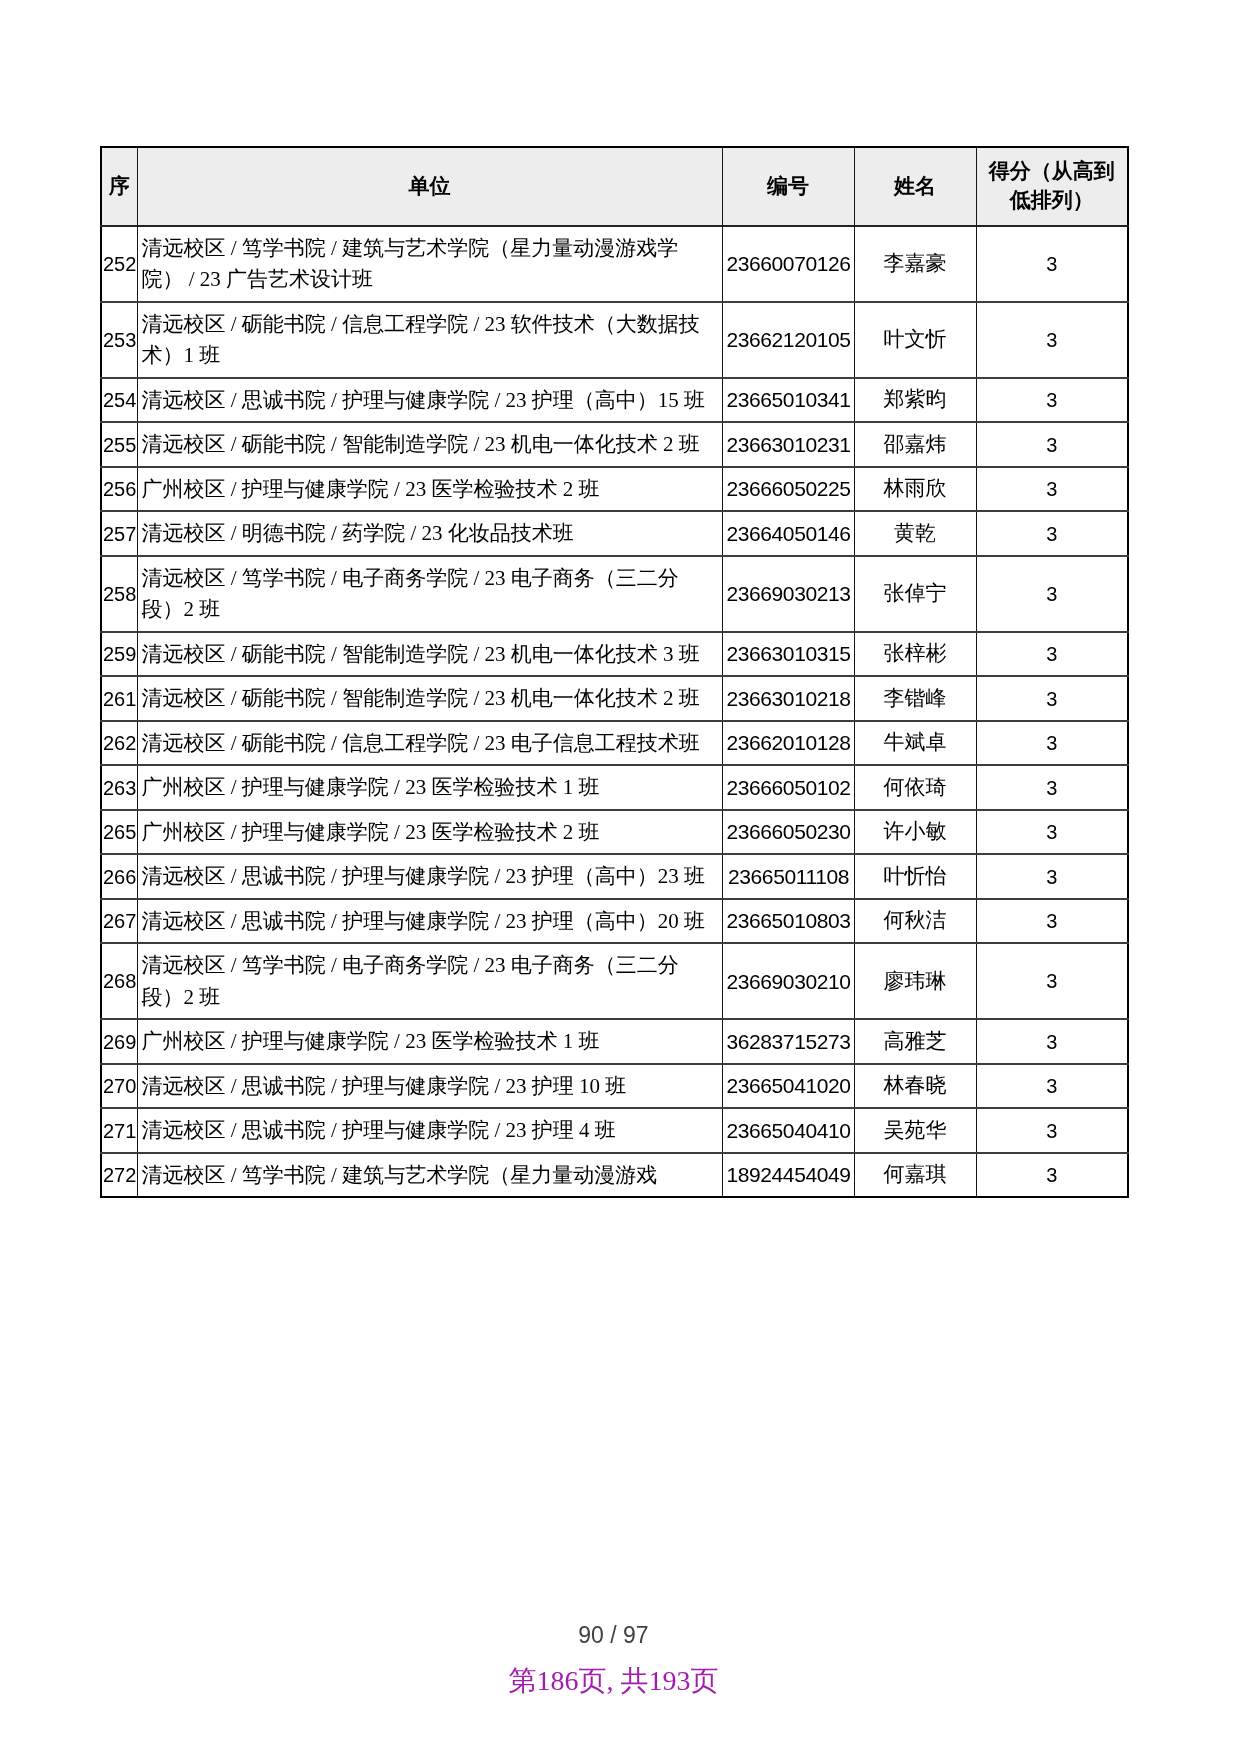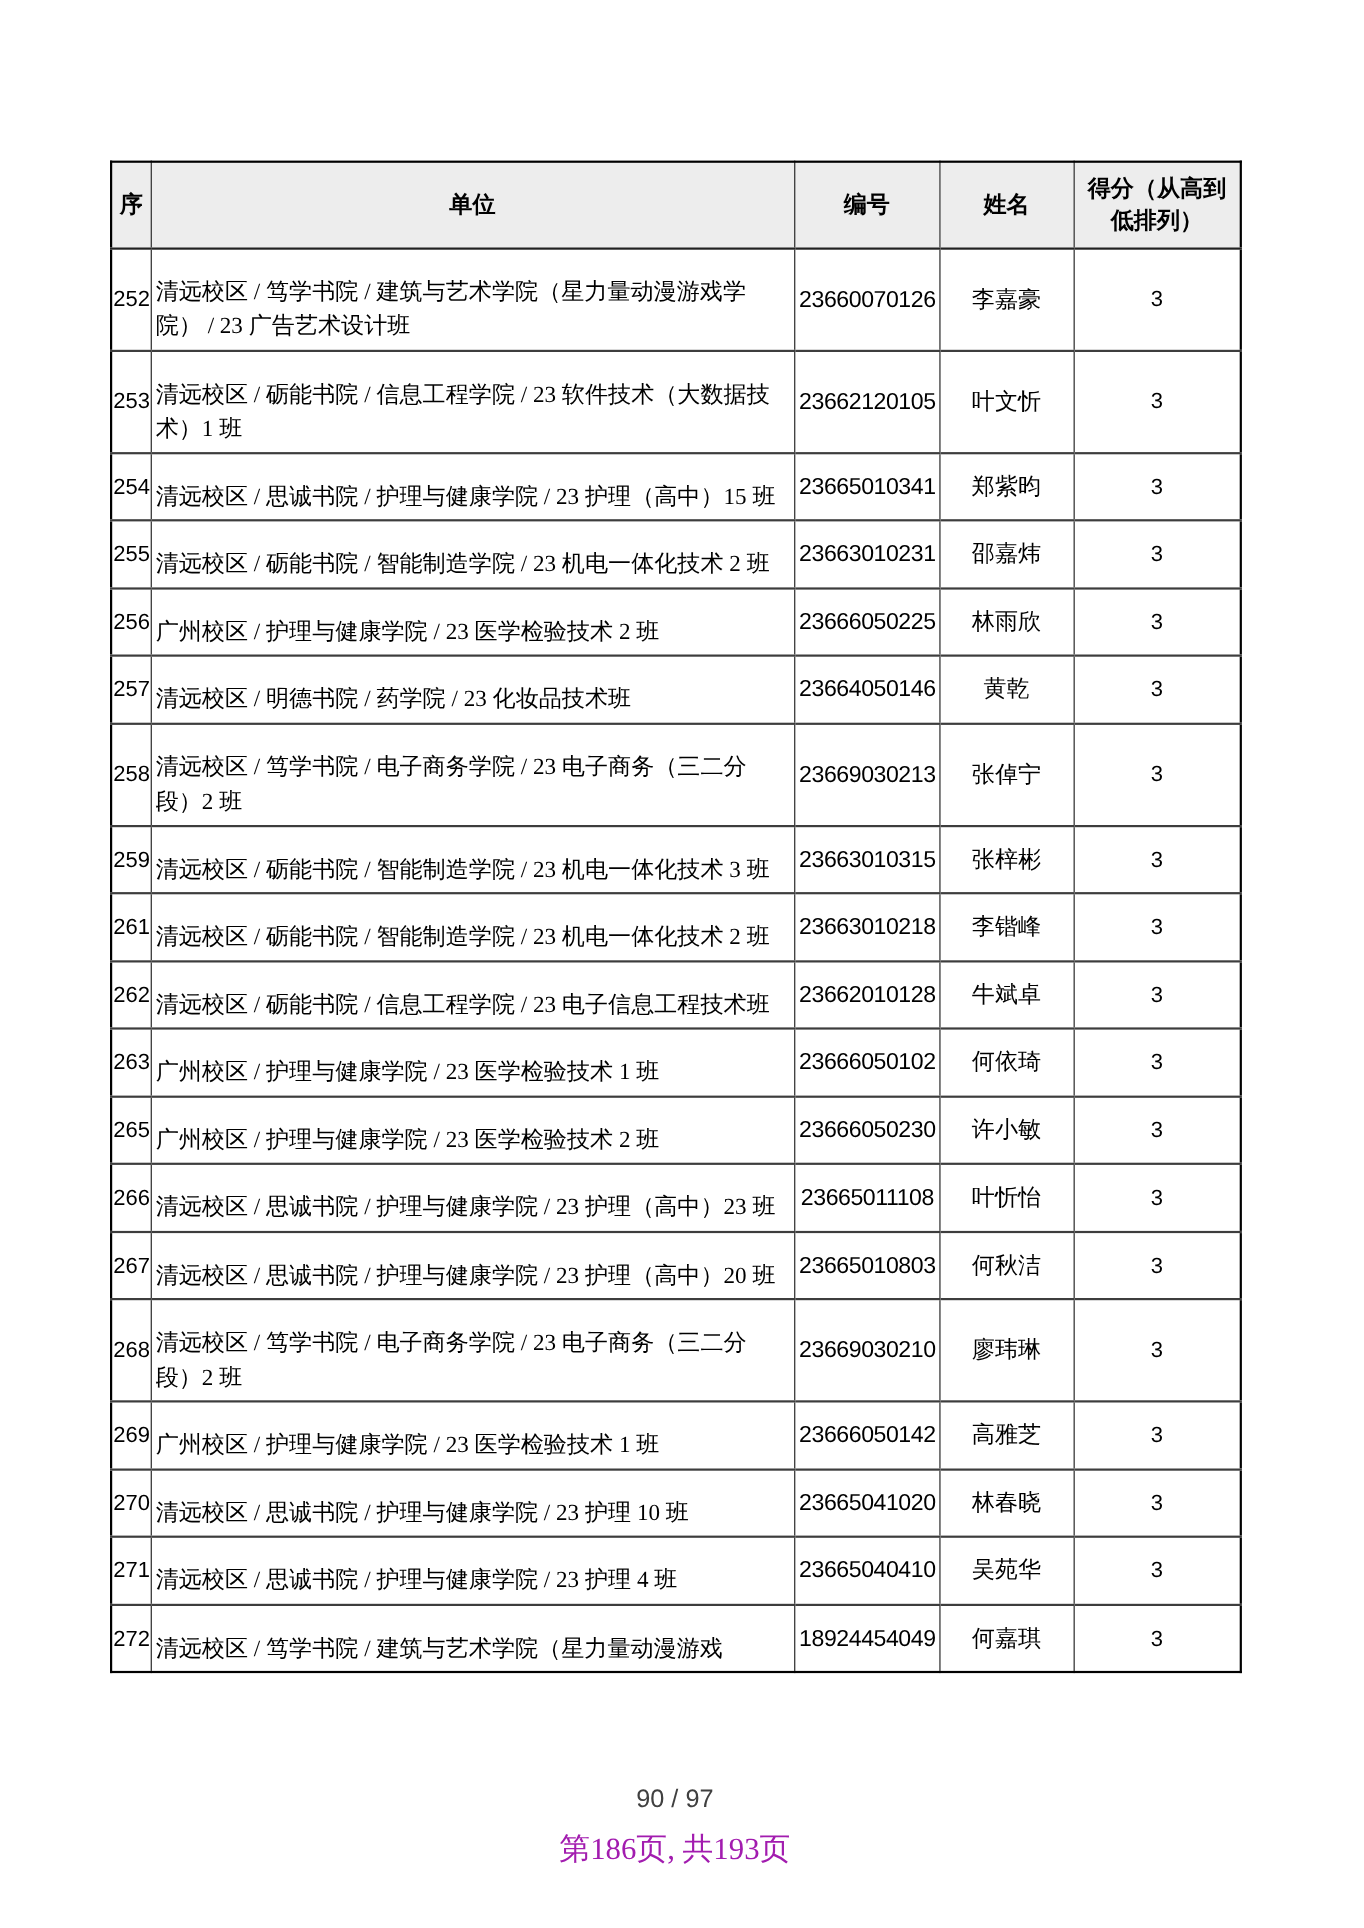--- a/index.html
+++ b/index.html
@@ -44,21 +44,21 @@
     padding: 5px 4px;
   }
   td.col-seq {
     font-family: "Liberation Sans", "DejaVu Sans", sans-serif;
     font-size: 20px;
     text-align: left;
     padding: 5px 0 5px 1px;
   }
   td.col-unit {
     text-align: left;
-    padding: 23px 6px 5px 4px;
+    padding: 6px 6px 5px 4px;
   }
   td.col-id {
     font-family: "Liberation Sans", "DejaVu Sans", sans-serif;
     font-size: 21px;
     letter-spacing: -0.4px;
     text-align: center;
     padding: 5px 1px 5px 2px;
   }
   td.col-name {
     text-align: center;
@@ -232,21 +232,21 @@
           <td class="col-seq">268</td>
           <td class="col-unit">清远校区 / 笃学书院 / 电子商务学院 / 23 电子商务（三二分段）2 班</td>
           <td class="col-id">23669030210</td>
           <td class="col-name">廖玮琳</td>
           <td class="col-score">3</td>
         </tr>
 
         <tr>
           <td class="col-seq">269</td>
           <td class="col-unit">广州校区 / 护理与健康学院 / 23 医学检验技术 1 班</td>
-          <td class="col-id">23666050142</td>
+          <td class="col-id">36283715273</td>
           <td class="col-name">高雅芝</td>
           <td class="col-score">3</td>
         </tr>
 
         <tr>
           <td class="col-seq">270</td>
           <td class="col-unit">清远校区 / 思诚书院 / 护理与健康学院 / 23 护理 10 班</td>
           <td class="col-id">23665041020</td>
           <td class="col-name">林春晓</td>
           <td class="col-score">3</td>

